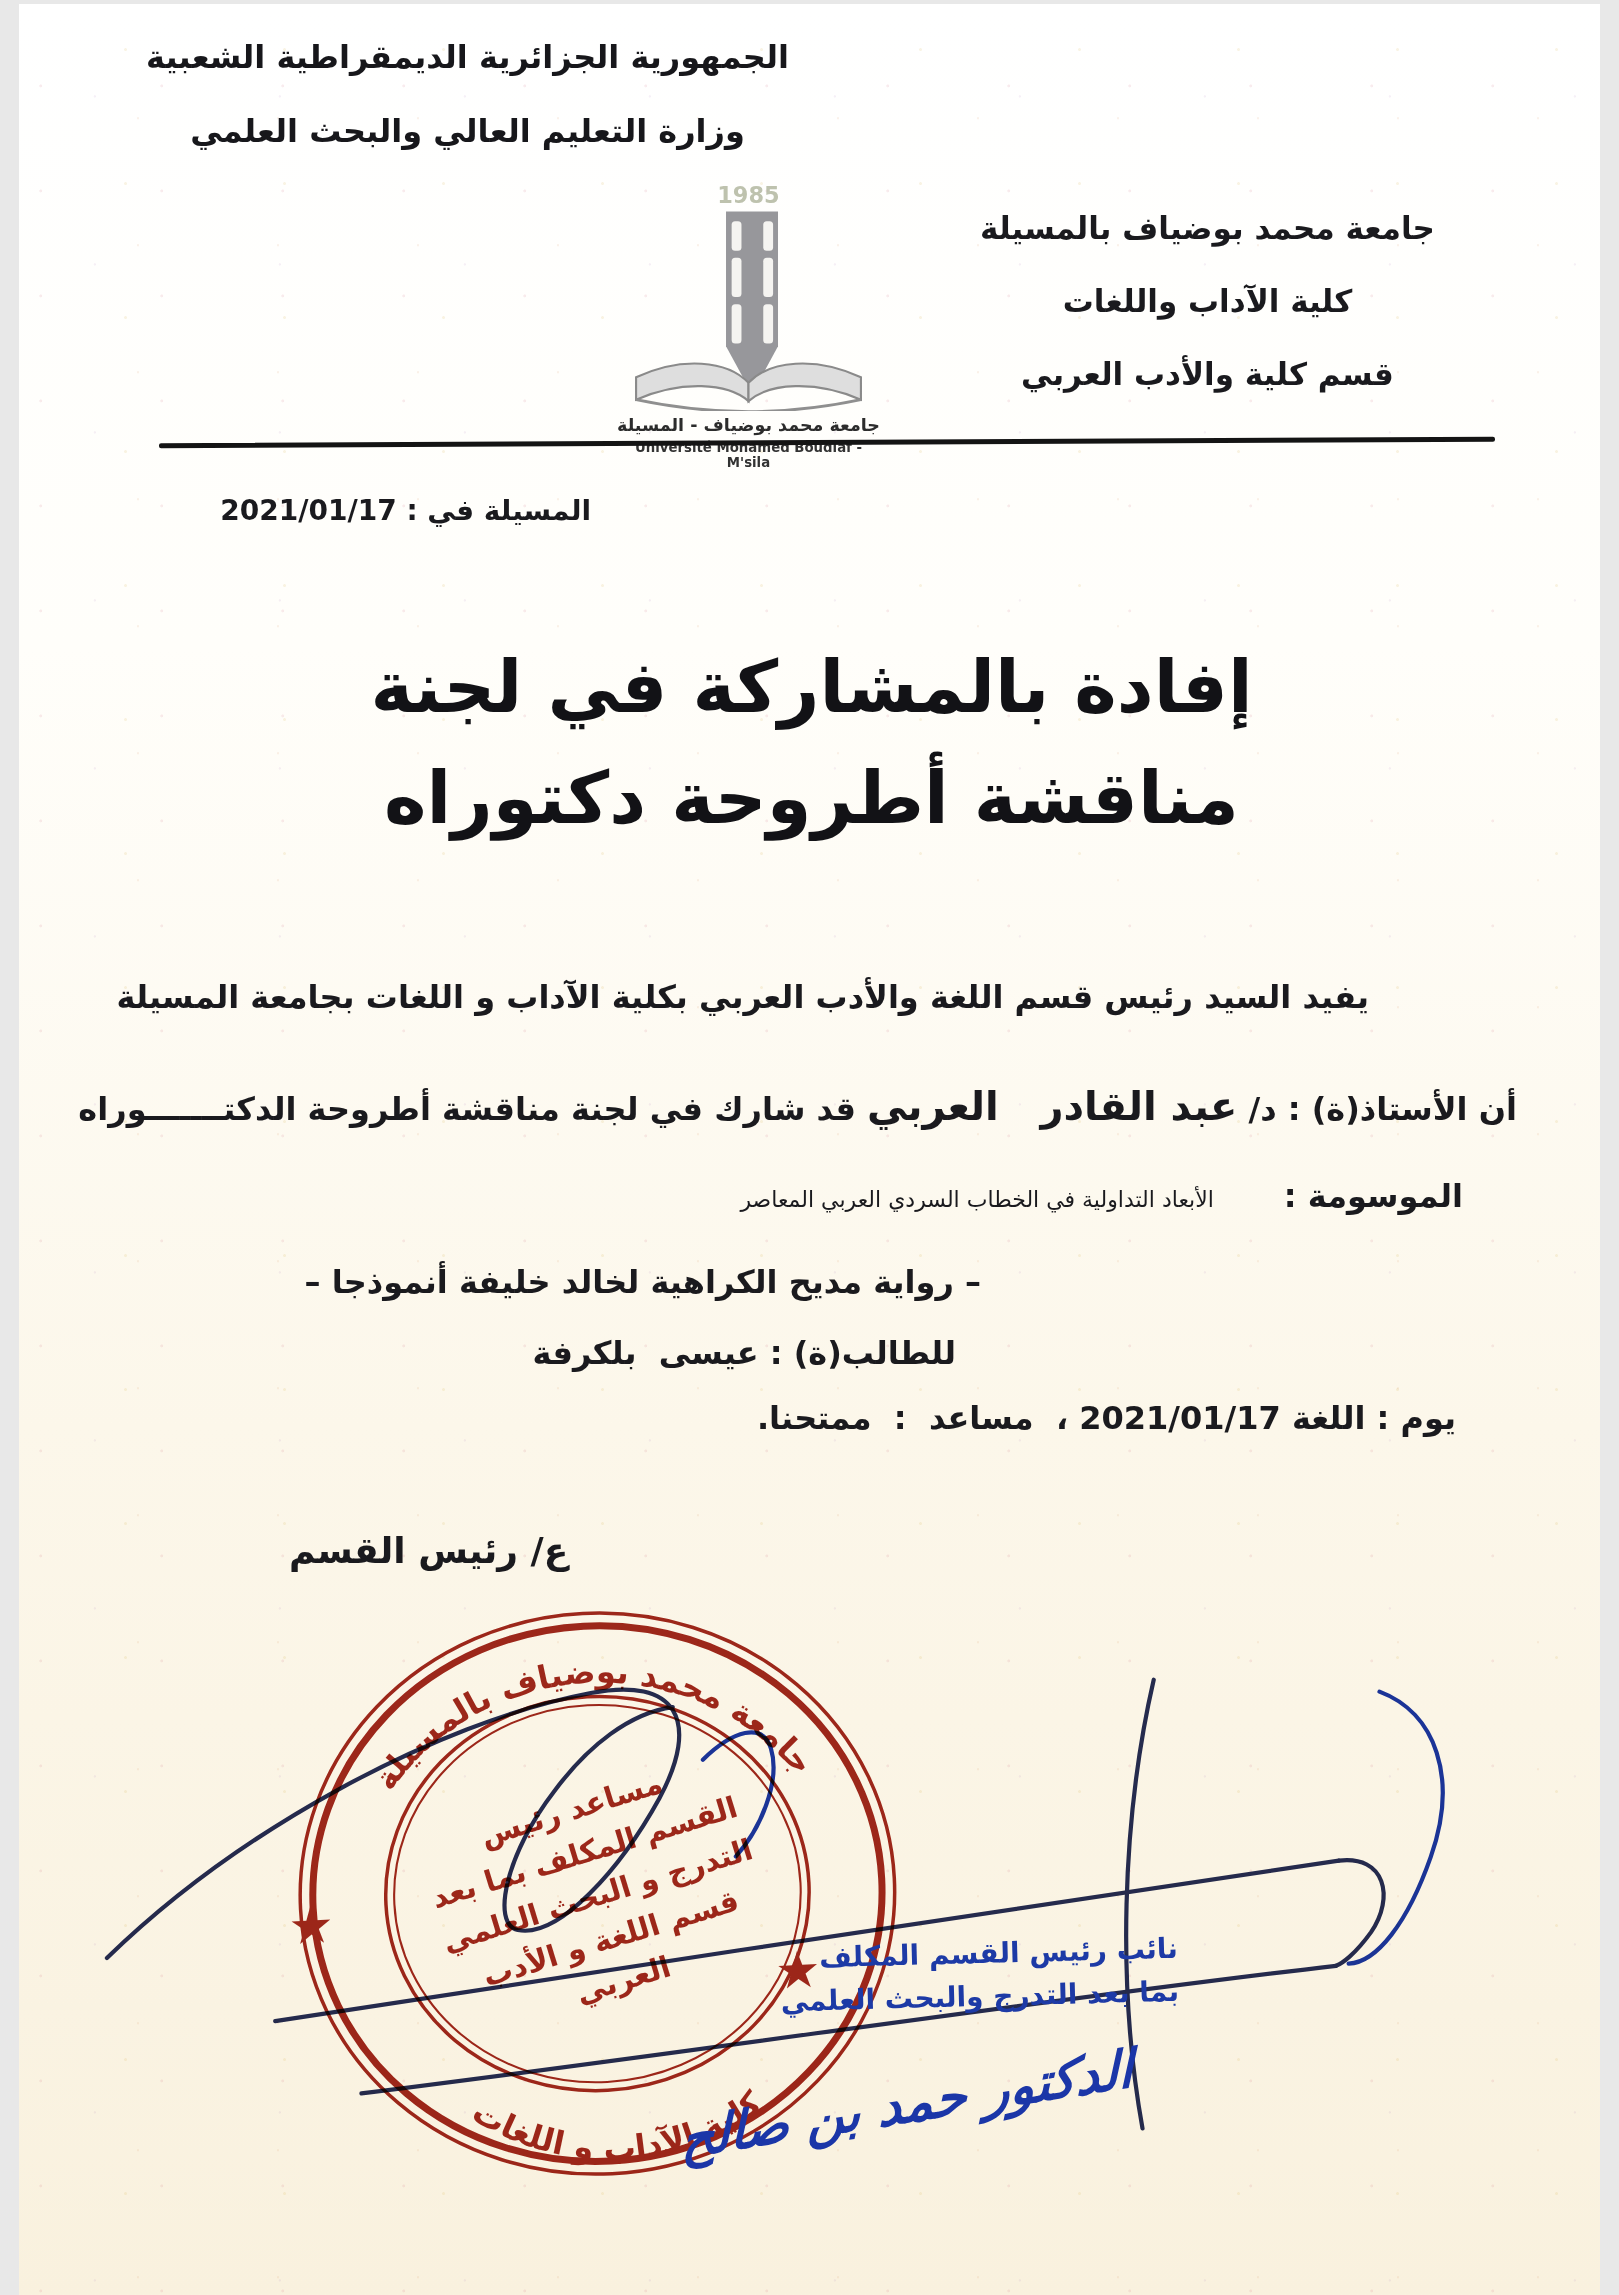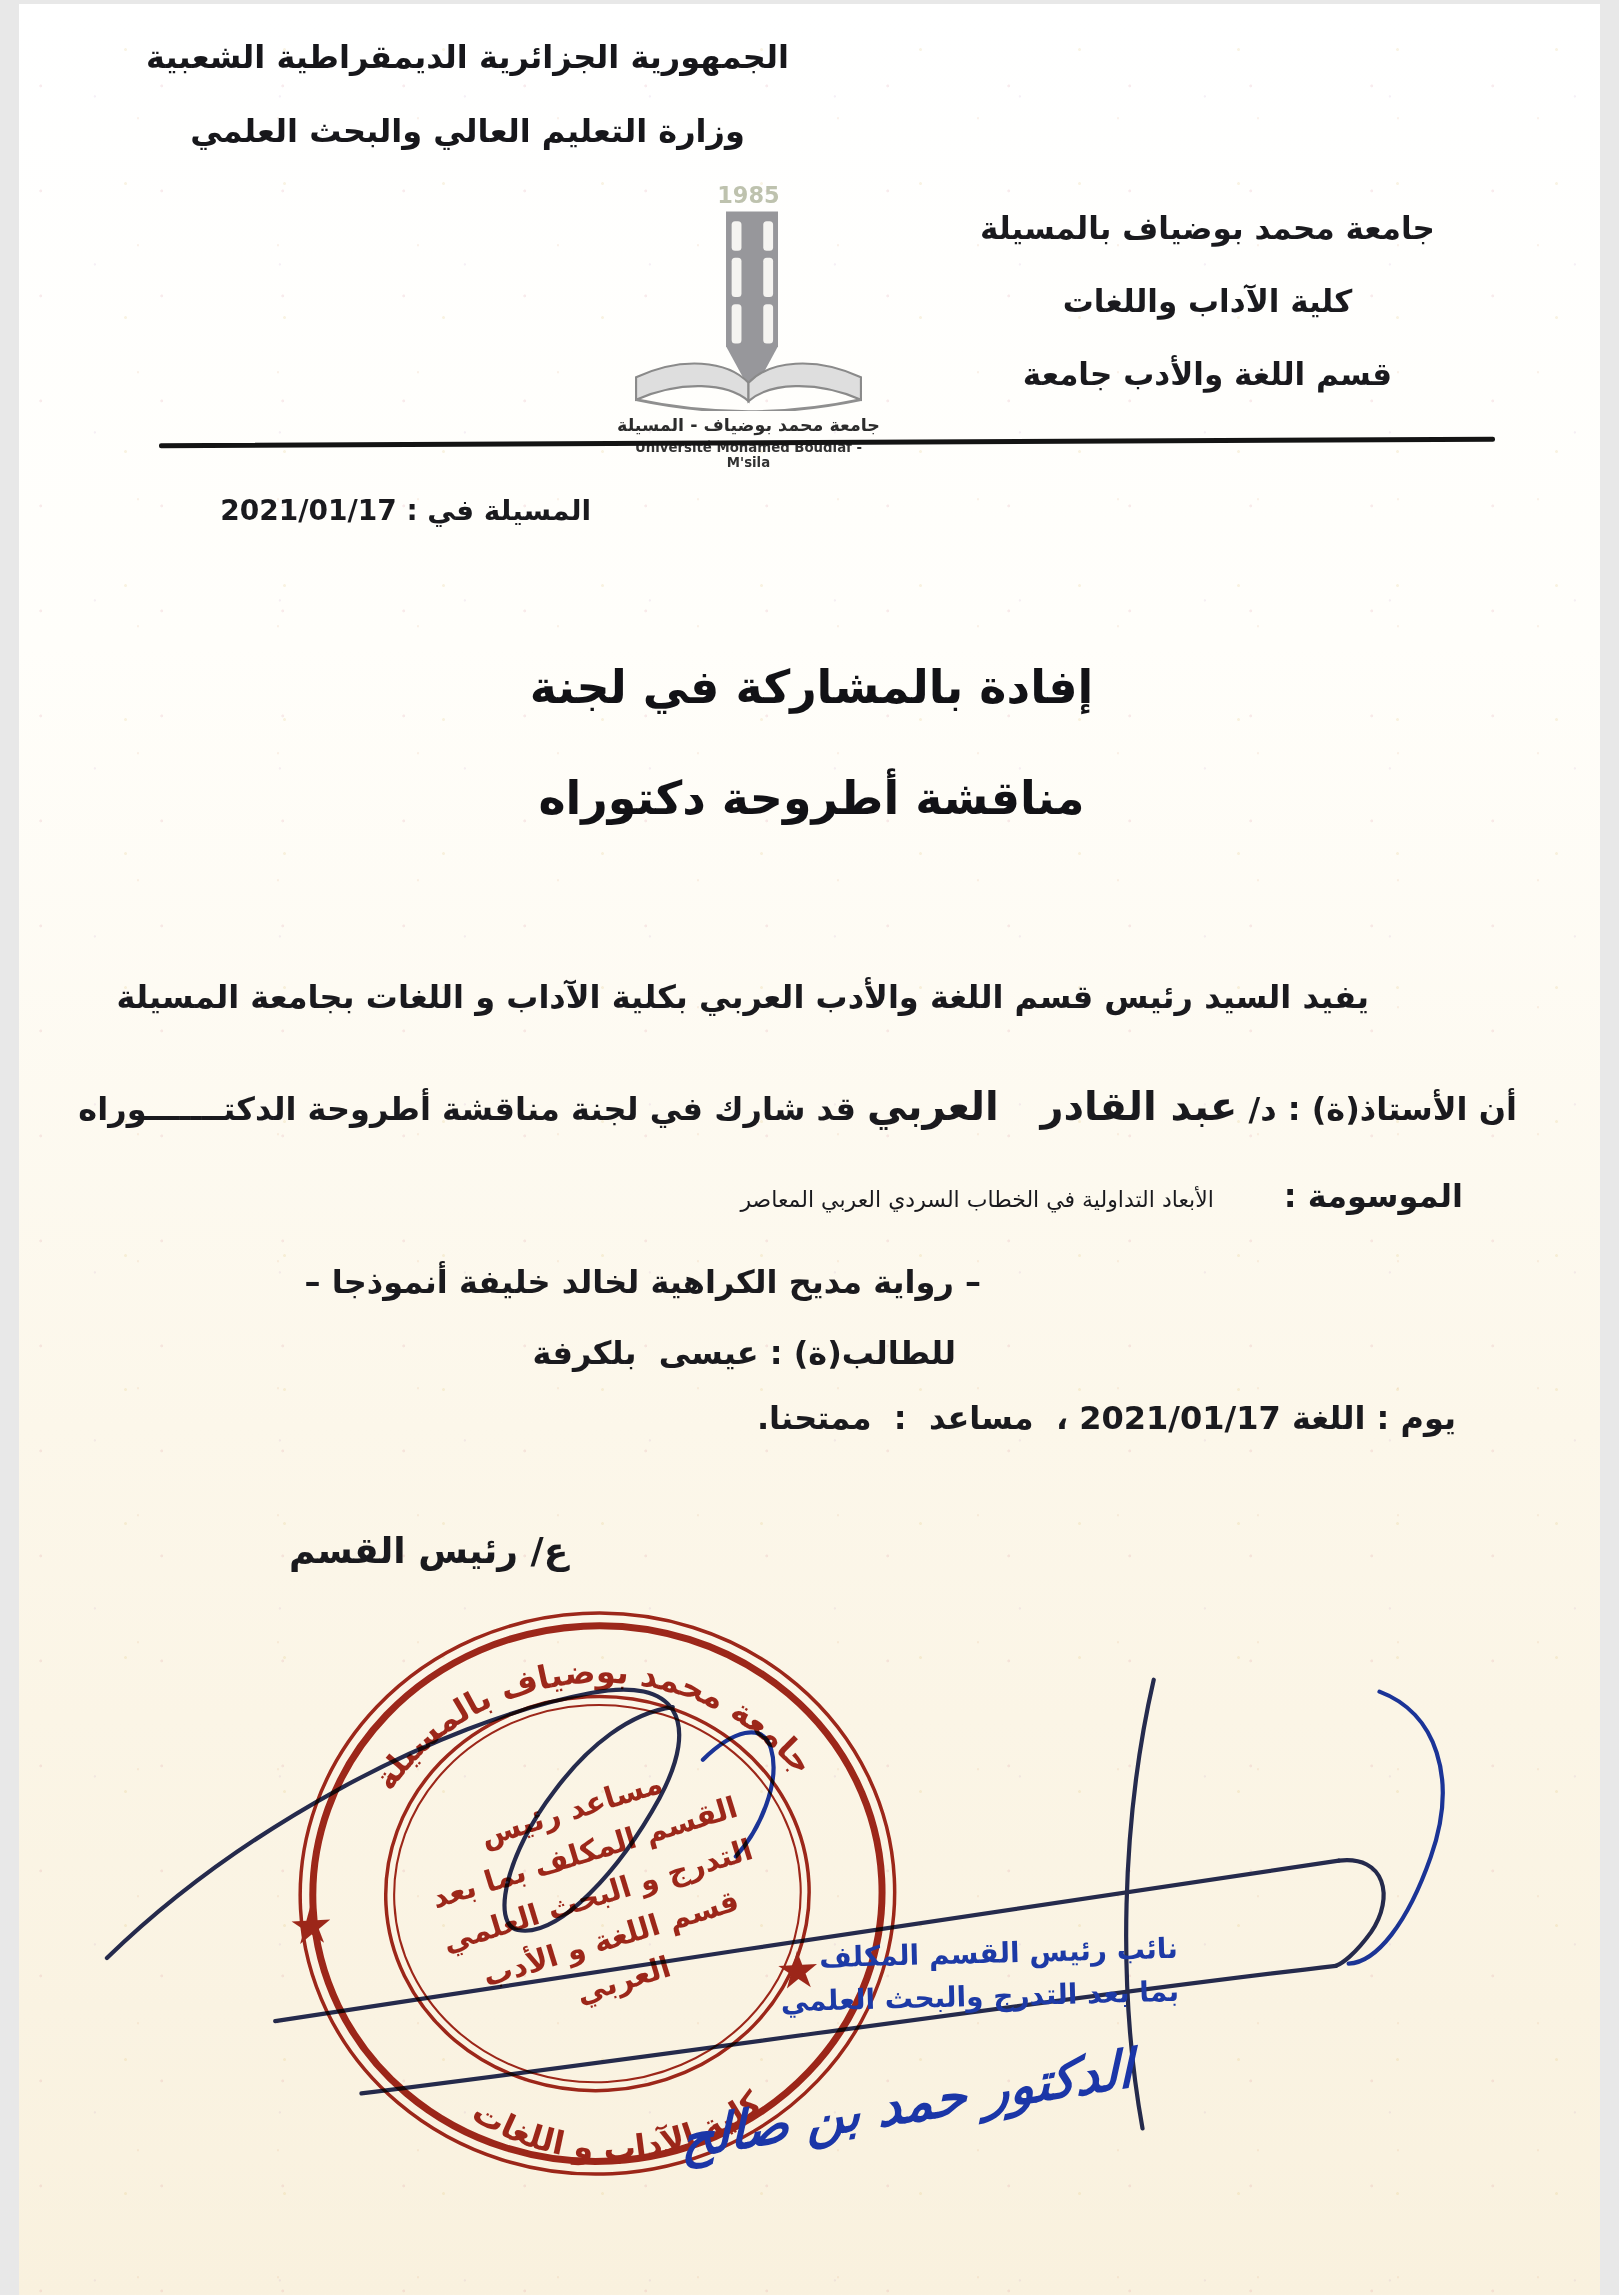--- a/index.html
+++ b/index.html
@@ -36,21 +36,21 @@
   .inst { width: 505px; text-align: center; font-weight: 700; font-size: 31px; line-height: 73px; }
 
   
   .rule { height: 4.9px; background: #141414; transform: rotate(-0.28deg); border-radius: 2.1px; }
 
   
   .date-line { font-size: 28px; font-weight: 600; white-space: nowrap; }
   .date-num { direction: ltr; unicode-bidi: isolate; }
 
   
-  .doc-title { width: 1571px; text-align: center; font-size: 46px; font-weight: 800; line-height: 111px; color: #121216; }
+  .doc-title { width: 1571px; text-align: center; font-size: 72px; font-weight: 800; line-height: 111px; color: #121216; }
 
   
   .b { font-size: 32px; font-weight: 600; white-space: nowrap; }
   .b-bold { font-weight: 800; }
   .prof-name { font-size: 40px; font-weight: 800; }
   .spacer { display: inline-block; width: 70px; }
   .thesis { font-size: 22px; font-weight: 400; }
 
   
   .sig-label { font-size: 36px; font-weight: 700; white-space: nowrap; }
@@ -91,21 +91,21 @@
       <path d="M 350 282 C 285 252 220 258 190 290 L 190 316 C 220 290 285 286 350 314 Z" fill="#dedede" stroke="#8a8a8a" stroke-width="3"></path>
       <path d="M 30 314 Q 190 348 350 314" fill="none" stroke="#8f8f8f" stroke-width="4"></path>
     </svg>
     <div class="logo-ar line">جامعة محمد بوضياف - المسيلة</div>
     <div class="logo-fr line">Université Mohamed Boudiaf - M'sila</div>
   </div>
 
   <div class="abs inst" style="top:188px; right:140px;">
     <div class="line">جامعة محمد بوضياف بالمسيلة</div>
     <div class="line">كلية الآداب واللغات</div>
-    <div class="line">قسم اللغة والأدب جامعة</div>
+    <div class="line">قسم كلية والأدب العربي</div>
   </div>
 
   <div class="abs rule" style="top:436px; left:140px; width:1336px;"></div>
 
   <div class="abs date-line" style="top:490px; right:1009px;">
     <span>المسيلة في :</span>
     <span class="date-num">2021/01/17</span>
   </div>
 
   <div class="abs doc-title" style="top:628px; left:7px;">

